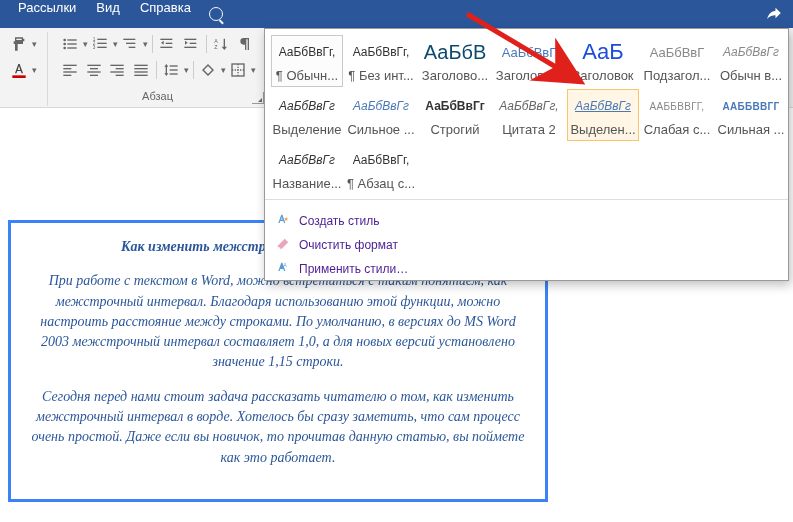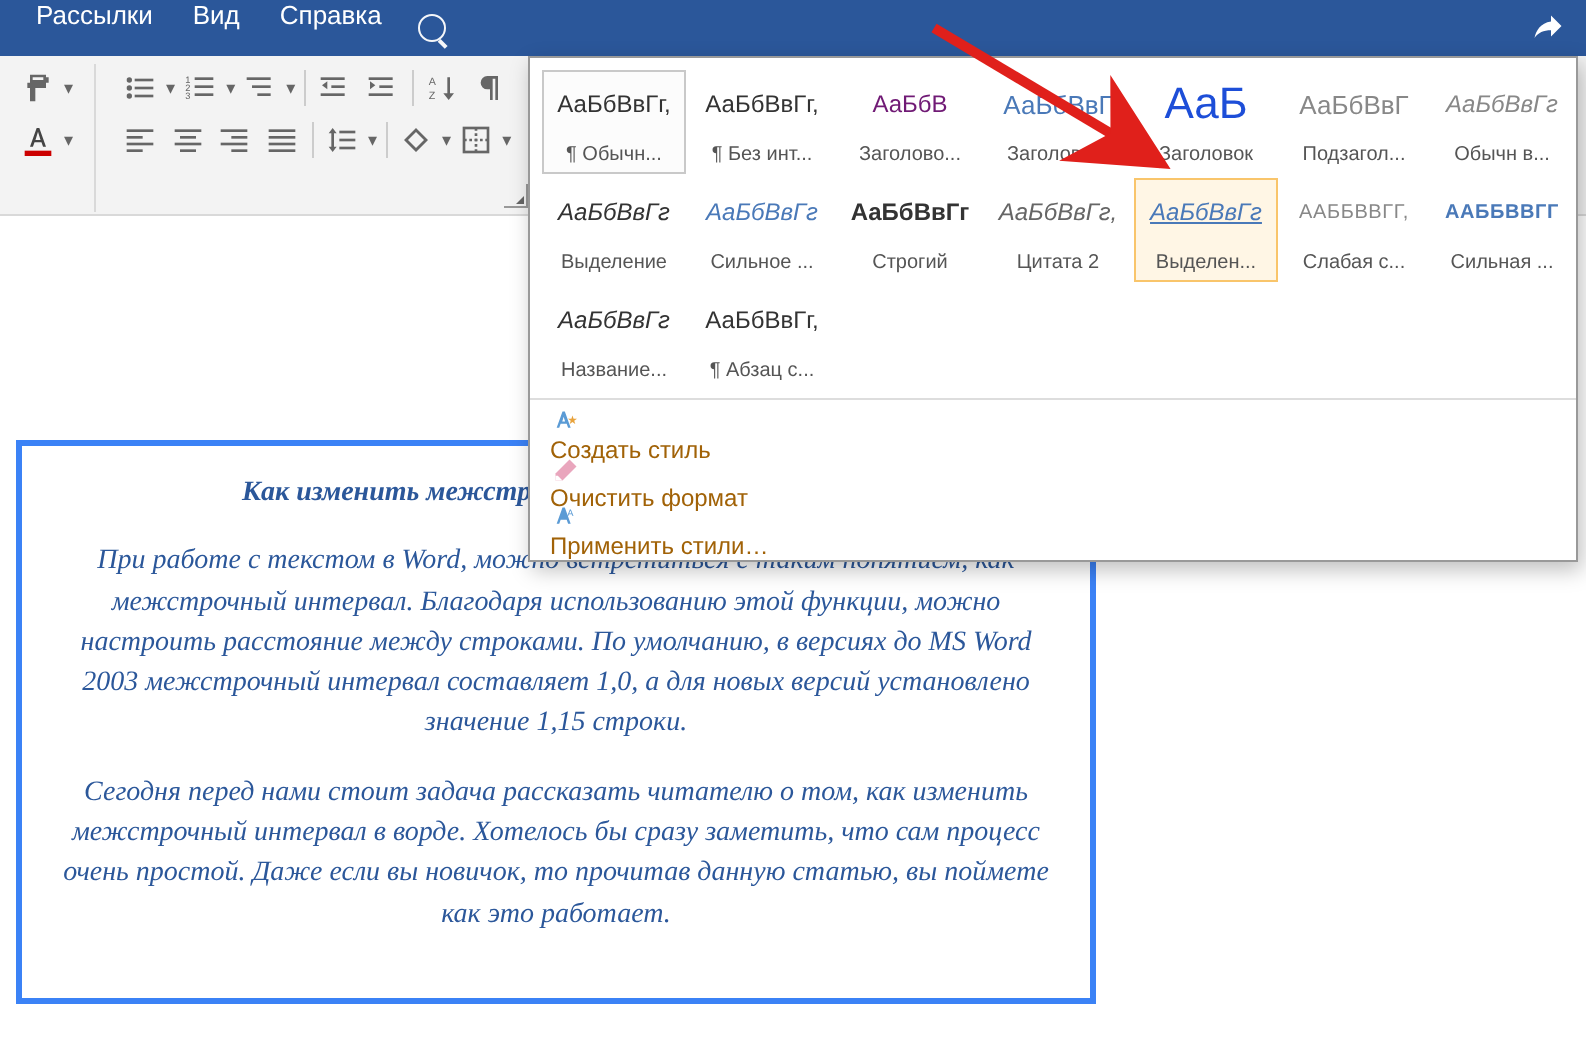--- a/index.html
+++ b/index.html
@@ -140,40 +140,39 @@
   }
   .style-preview {
     height: 28px;
     display: flex;
     align-items: center;
     font-size: 12px;
     color: #333;
     white-space: nowrap;
   }
   .style-label {
-    font-size: 10px;
+    font-size: 13px;
     color: #555;
     white-space: nowrap;
     overflow: hidden;
     max-width: 70px;
     text-overflow: ellipsis;
   }
   .gallery-menu {
     border-top: 1px solid #ddd;
     padding: 4px 0;
   }
   .gallery-menu-item {
     display: flex;
-    align-items: flex-start;
+    align-items: flex-end;
     height: 24px;
     padding: 0 10px;
     font-size: 12px;
-    color: #a16207;
+    color: #4c1d95;
     cursor: pointer;
-    flex-direction: column;
   }
   .gallery-menu-icon {
     width: 16px; height: 16px;
     margin-right: 8px;
     display: flex; align-items: center; justify-content: center;
   }
   .gallery-menu-icon svg { width: 14px; height: 14px; }
 
   
   .red-arrow {
@@ -376,36 +375,37 @@
         <div class="ribbon-btn">
             <svg viewBox="0 0 24 24" fill="none" stroke="#666" stroke-width="2">
               <rect x="3" y="3" width="18" height="18"></rect>
               <line x1="3" y1="12" x2="21" y2="12" stroke-dasharray="2"></line>
               <line x1="12" y1="3" x2="12" y2="21" stroke-dasharray="2"></line>
             </svg>
           </div>
           <span style="font-size:9px;color:#666">▾</span>
       </div>
     </div>
+    <div class="ribbon-label">Абзац</div>
     <div class="dialog-launcher"></div>
   </div>
 </div>
 
 <div class="gallery">
   <div class="gallery-grid" id="gallery-grid">
       <div class="style-item selected">
         <div class="style-preview" style="font-size:12px;color:#333">АаБбВвГг,</div>
         <div class="style-label">¶ Обычн...</div>
       </div>
       <div class="style-item">
         <div class="style-preview" style="font-size:12px;color:#333">АаБбВвГг,</div>
         <div class="style-label">¶ Без инт...</div>
       </div>
       <div class="style-item">
-        <div class="style-preview" style="font-size:12px;color:#701a75">АаБбВ</div>
+        <div class="style-preview" style="font-size:20px;color:#0c4a6e">АаБбВ</div>
         <div class="style-label">Заголово...</div>
       </div>
       <div class="style-item">
         <div class="style-preview" style="font-size:13px;color:#4a79b8">АаБбВвГ</div>
         <div class="style-label">Заголово...</div>
       </div>
       <div class="style-item">
         <div class="style-preview" style="font-size:22px;color:#1d4ed8;font-weight:300">АаБ</div>
         <div class="style-label">Заголовок</div>
       </div>

